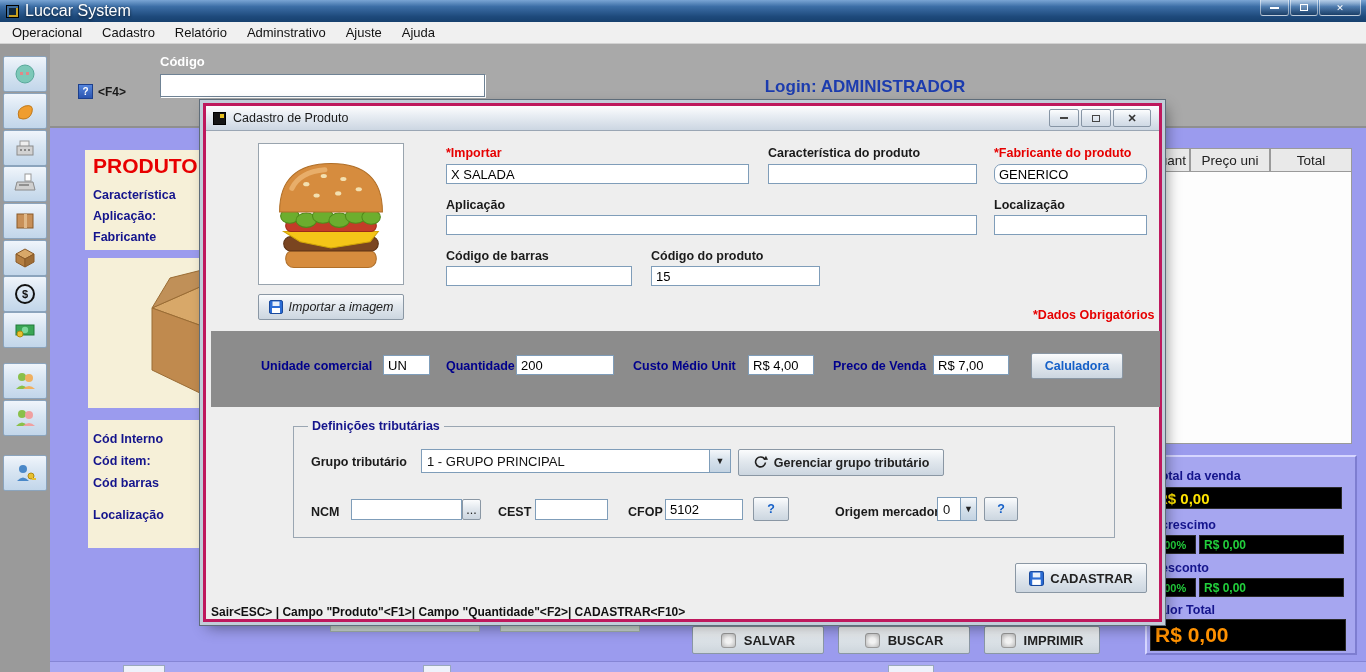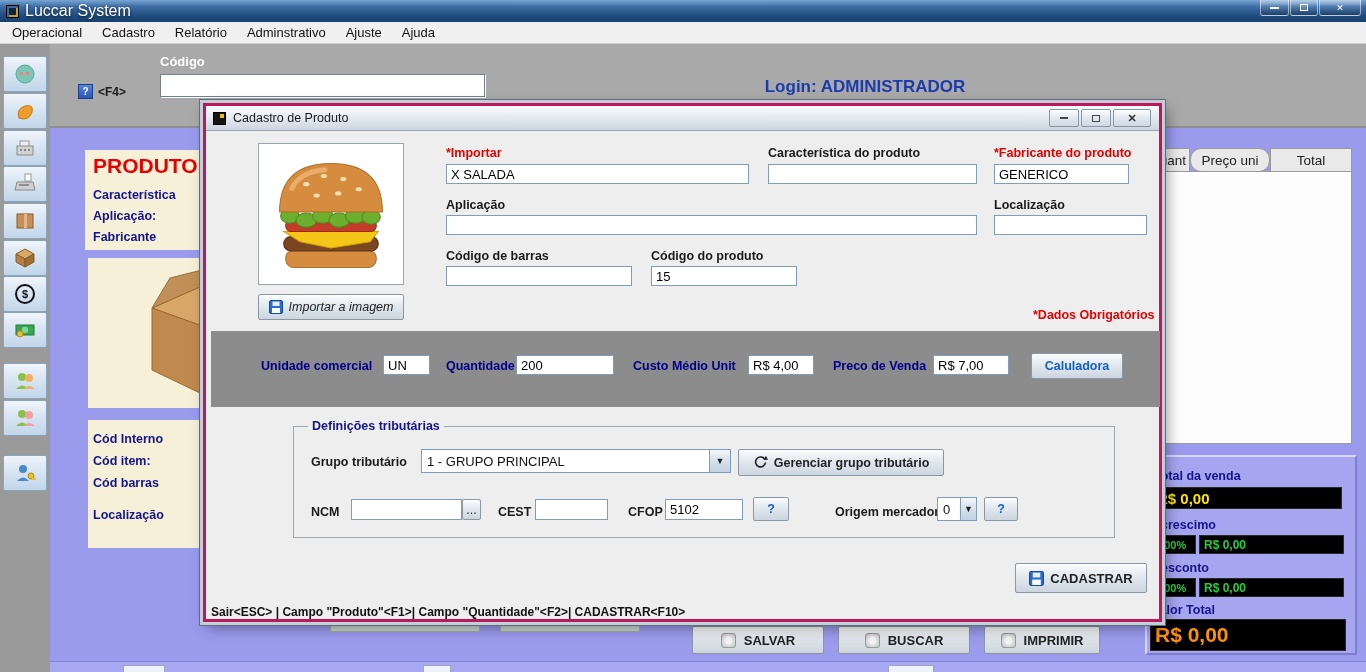--- a/index.html
+++ b/index.html
@@ -250,21 +250,21 @@
   </div>
 
   <div class="panel-cream" style="left:88px;top:420px;width:340px;height:128px;">
     <span class="abs lbl-navy" style="left:5px;top:12px;">Cód Interno</span>
     <span class="abs lbl-navy" style="left:5px;top:34px;">Cód item:</span>
     <span class="abs lbl-navy" style="left:5px;top:56px;">Cód barras</span>
     <span class="abs lbl-navy" style="left:5px;top:88px;">Localização</span>
   </div>
 
   <div class="tbl-head" style="left:1096px;width:94px;justify-content:flex-end;padding-right:3px;">Quant</div>
-  <div class="tbl-head" style="left:1190px;width:80px;border-radius:11px;">Preço uni</div>
+  <div class="tbl-head" style="left:1190px;width:80px;">Preço uni</div>
   <div class="tbl-head" style="left:1270px;width:82px;">Total</div>
   <div class="tbl-body"></div>
 
   <div class="totals">
     <span class="abs lbl-navy" style="left:7px;top:12px;">Total da venda</span>
     <div class="disp yellow" style="left:5px;top:30px;width:190px;height:22px;">R$ 0,00</div>
     <span class="abs lbl-navy" style="left:5px;top:61px;">Acrescimo</span>
     <div class="disp green" style="left:3px;top:78px;width:46px;height:19px;font-size:11px;">0,00%</div>
     <div class="disp green" style="left:52px;top:78px;width:145px;height:19px;">R$ 0,00</div>
     <span class="abs lbl-navy" style="left:5px;top:104px;">Desconto</span>
@@ -348,29 +348,29 @@
           <rect x="3" y="8" width="8" height="5" fill="#ffffff"></rect>
         </svg>
       <span>Importar a imagem</span>
     </div>
 
     <span class="lbl-red" style="left:240px;top:40px;">*Importar</span>
     <input class="tb" style="left: 240px; top: 58px; width: 303px;" value="X SALADA">
     <span class="lbl-dark" style="left:562px;top:40px;">Característica do produto</span>
     <input class="tb" style="left: 562px; top: 58px; width: 209px;" value="">
     <span class="lbl-red" style="left:788px;top:40px;">*Fabricante do produto</span>
-    <input class="tb" style="left: 788px; top: 58px; width: 135px;" value="GENERICO">
+    <input class="tb" style="left: 788px; top: 58px; width: 153px; border-radius: 7px;" value="GENERICO">
     <span class="lbl-dark" style="left:240px;top:92px;">Aplicação</span>
     <input class="tb" style="left: 240px; top: 109px; width: 531px;" value="">
     <span class="lbl-dark" style="left:788px;top:92px;">Localização</span>
     <input class="tb" style="left: 788px; top: 109px; width: 153px;" value="">
     <span class="lbl-dark" style="left:240px;top:143px;">Código de barras</span>
     <input class="tb" style="left: 240px; top: 160px; width: 186px;" value="">
     <span class="lbl-dark" style="left:445px;top:143px;">Código do produto</span>
-    <input class="tb" style="left: 445px; top: 160px; width: 146px;" value="15">
+    <input class="tb" style="left: 445px; top: 160px; width: 169px;" value="15">
     <span class="lbl-red" style="left:827px;top:202px;">*Dados Obrigatórios</span>
 
     <div class="band"></div>
     <span class="lbl-band" style="left:55px;top:253px;">Unidade comercial</span>
     <input class="tb" style="left: 177px; top: 249px; width: 47px;" value="UN">
     <span class="lbl-band" style="left:240px;top:253px;">Quantidade</span>
     <input class="tb" style="left: 310px; top: 249px; width: 98px;" value="200">
     <span class="lbl-band" style="left:427px;top:253px;">Custo Médio Unit</span>
     <input class="tb" style="left: 542px; top: 249px; width: 66px;" value="R$ 4,00">
     <span class="lbl-band" style="left:627px;top:253px;">Preco de Venda</span>

